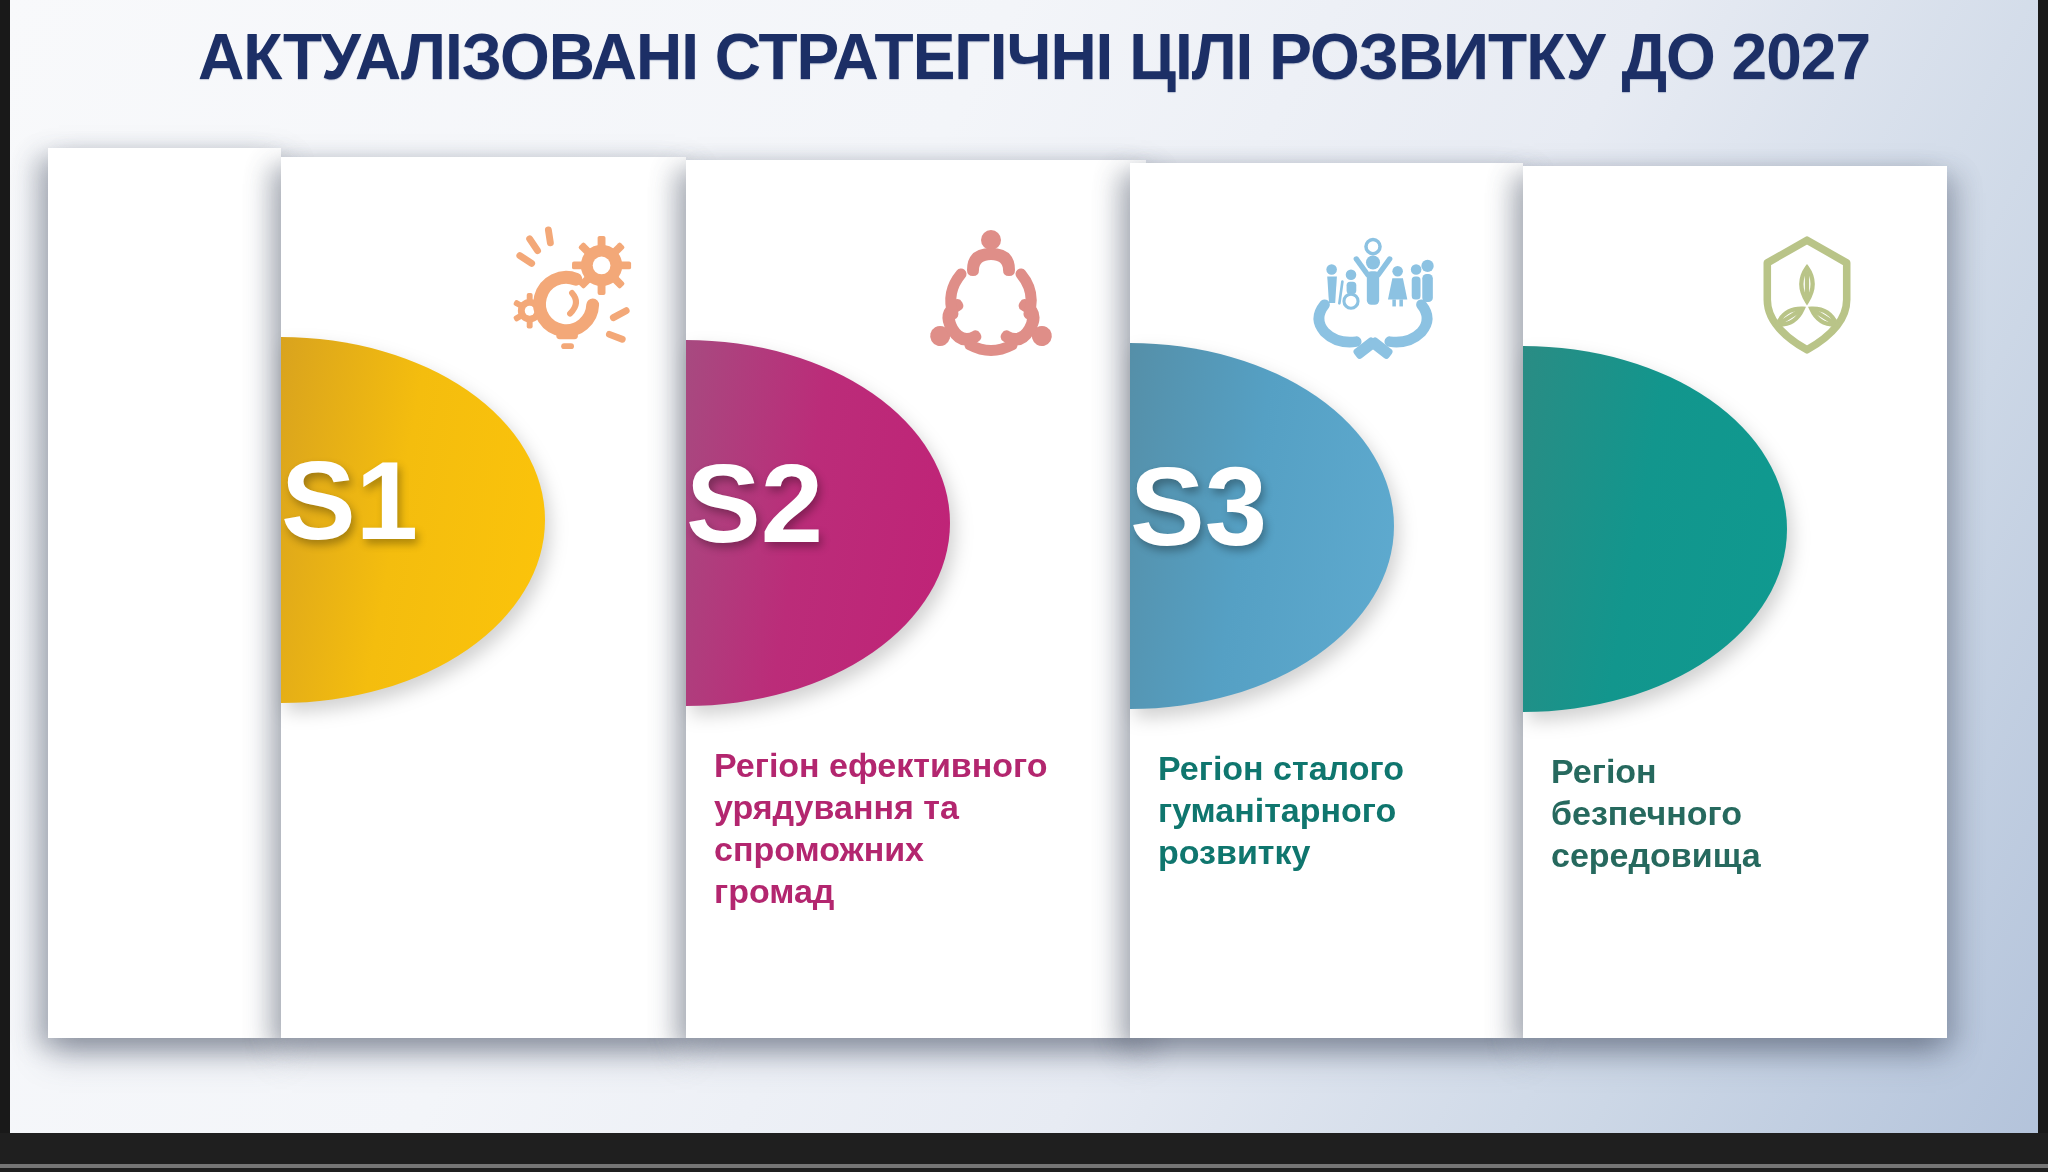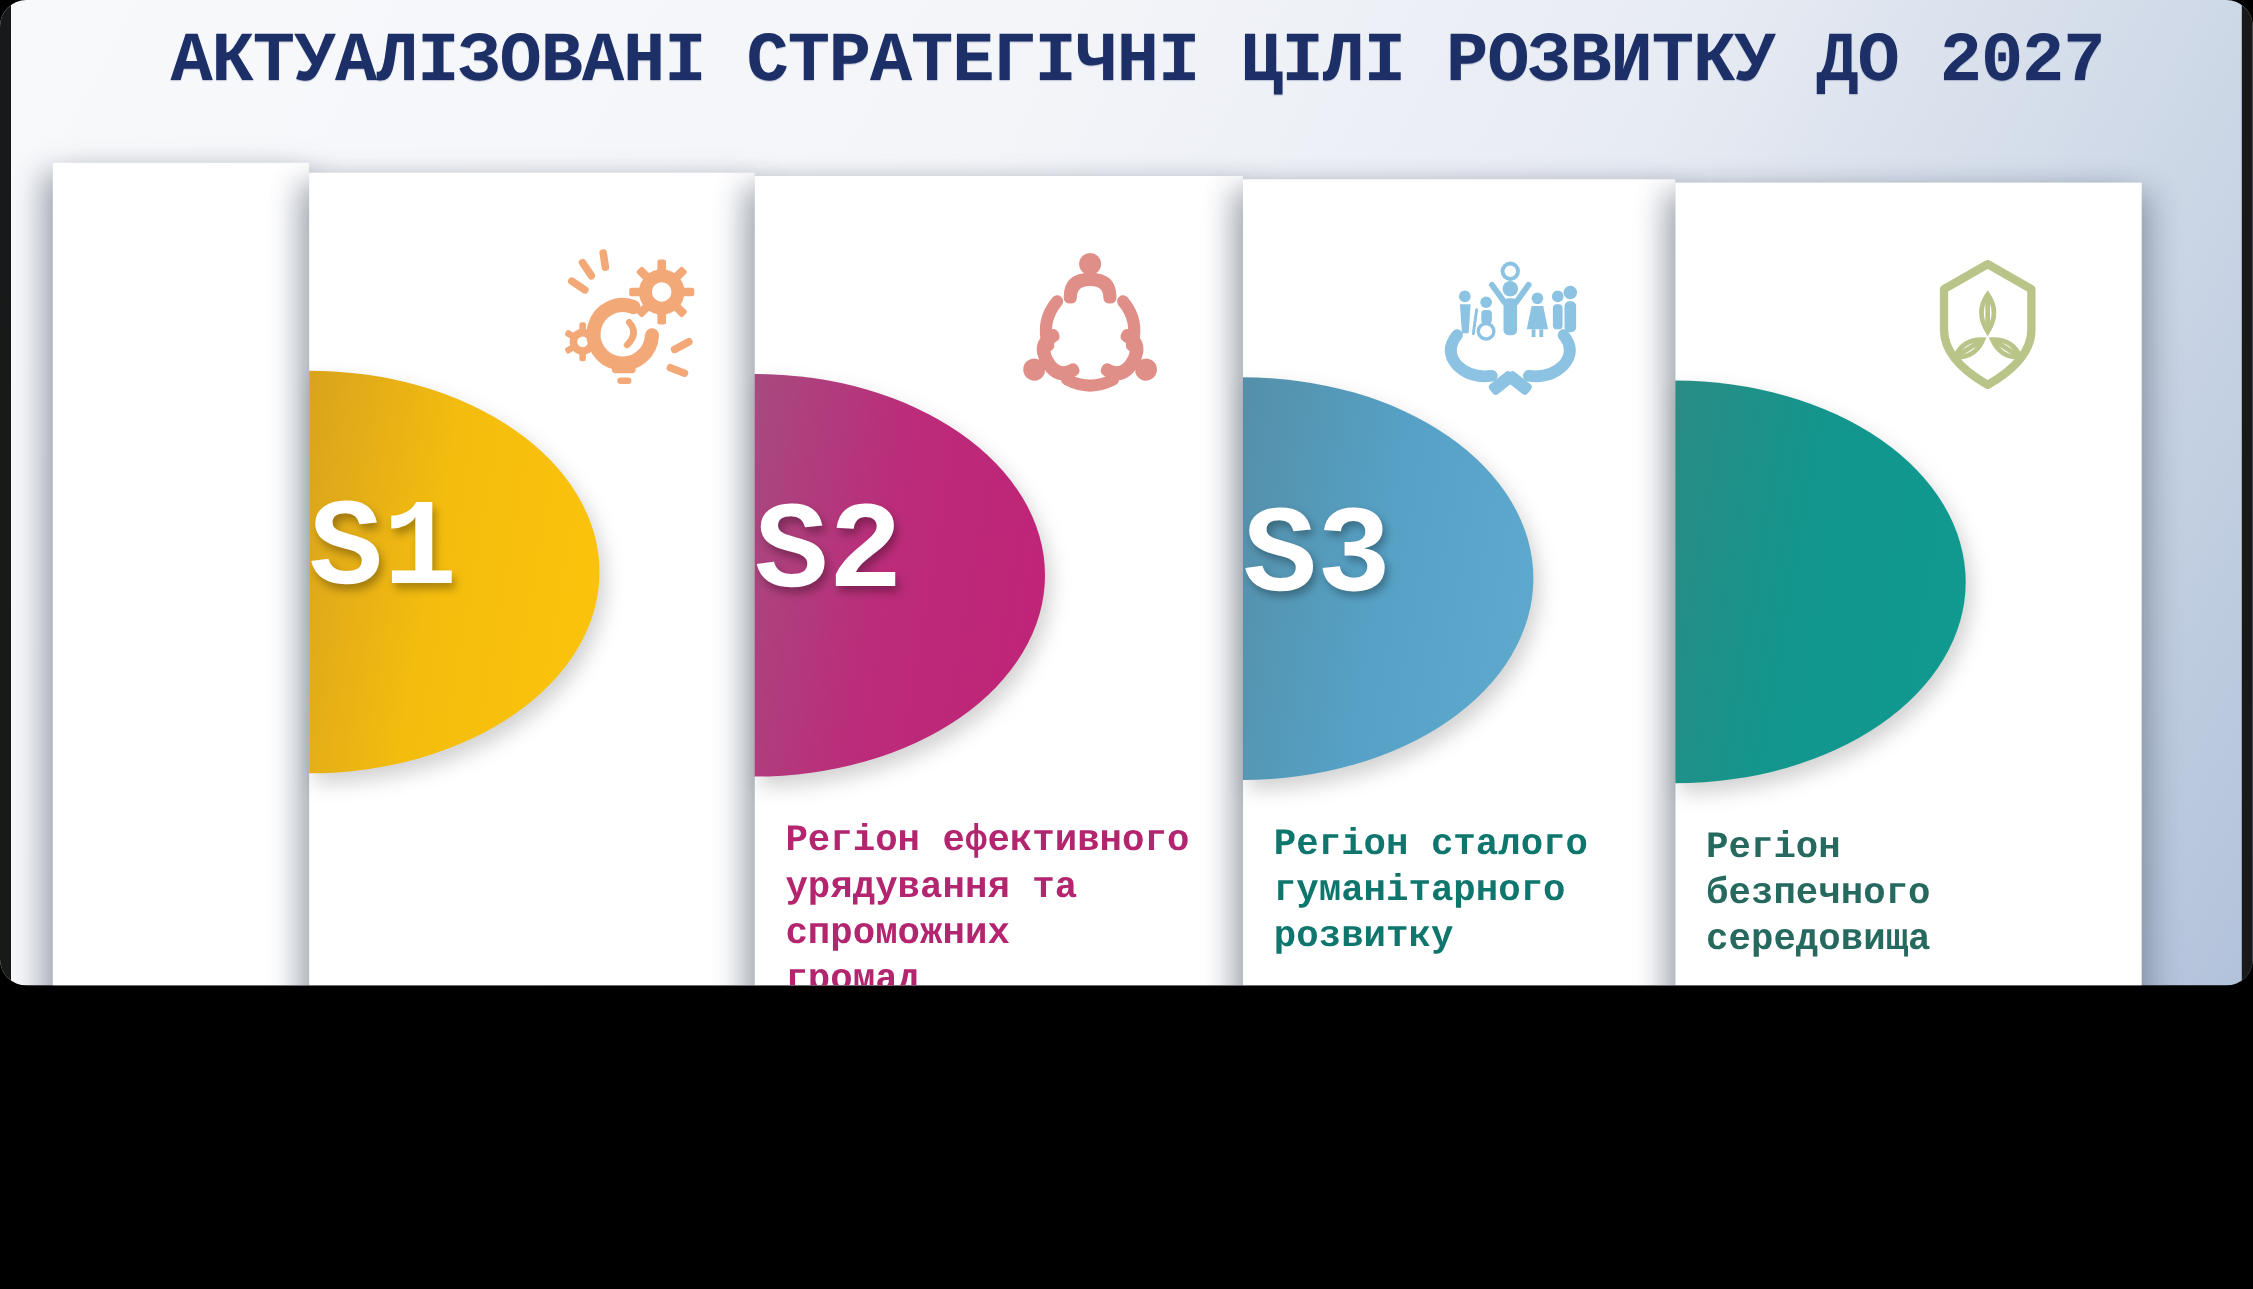--- a/index.html
+++ b/index.html
@@ -1,40 +1,39 @@
 <!DOCTYPE html>
 <html><head>
 <meta charset="utf-8">
 <style>
   html,body{margin:0;padding:0;background:#000;}
   .stage{
-    position:relative;width:2048px;height:896px;overflow:hidden;
+    position:relative;width:2048px;height:1172px;overflow:hidden;
     background:linear-gradient(118deg,#f8f9fb 0%,#f3f5f9 38%,#e7ebf3 62%,#ccd7e6 82%,#b2c2da 100%);
-    font-family:Liberation Mono, monospace;
-    border-radius:24px;
+    font-family:Liberation Sans, sans-serif;
   }
   
   .frame-left{position:absolute;left:0;top:0;width:10px;height:1172px;background:#191919;}
   .frame-right{position:absolute;right:0;top:0;width:10px;height:1172px;background:#191919;}
   .frame-bottom{position:absolute;left:0;top:1133px;width:2048px;height:39px;background:#1f1f1f;}
   .frame-bottom-line{position:absolute;left:0;top:1164px;width:2048px;height:4px;background:#757575;}
   
   .title{
     position:absolute;left:90px;right:70px;top:24px;text-align:center;
     font-size:64px;font-weight:bold;color:#1c2f66;letter-spacing:-1px;line-height:1.05;
     text-shadow:0 1px 1px rgba(28,47,102,.25);
   }
   
   .card{
     position:absolute;background:#fff;
     box-shadow:0 16px 32px rgba(75,85,105,.38),-13px 8px 22px rgba(75,85,105,.28),13px 8px 22px rgba(75,85,105,.20);
   }
   .card0{left:48px;top:148px;width:233px;height:890px;}
   .card1{left:281px;top:157px;width:405px;height:881px;}
-  .card2{left:686px;top:160px;width:444px;height:878px;}
+  .card2{left:686px;top:160px;width:444px;height:878px;padding-left:16px;}
   .card3{left:1130px;top:163px;width:393px;height:875px;}
   .card4{left:1523px;top:166px;width:424px;height:872px;}
   
   .blob{
     position:absolute;left:0;top:180px;width:264px;height:366px;
     border-radius:0 100% 100% 0 / 0 50% 50% 0;
     filter:drop-shadow(5px 9px 9px rgba(0,0,0,.18));
   }
   .card1 .blob{background:linear-gradient(100deg,#d9a31e 0%,#f4bd0e 45%,#fcc40a 100%);}
   .card2 .blob{background:linear-gradient(100deg,#a74a80 0%,#bb2c79 45%,#c02277 100%);}

